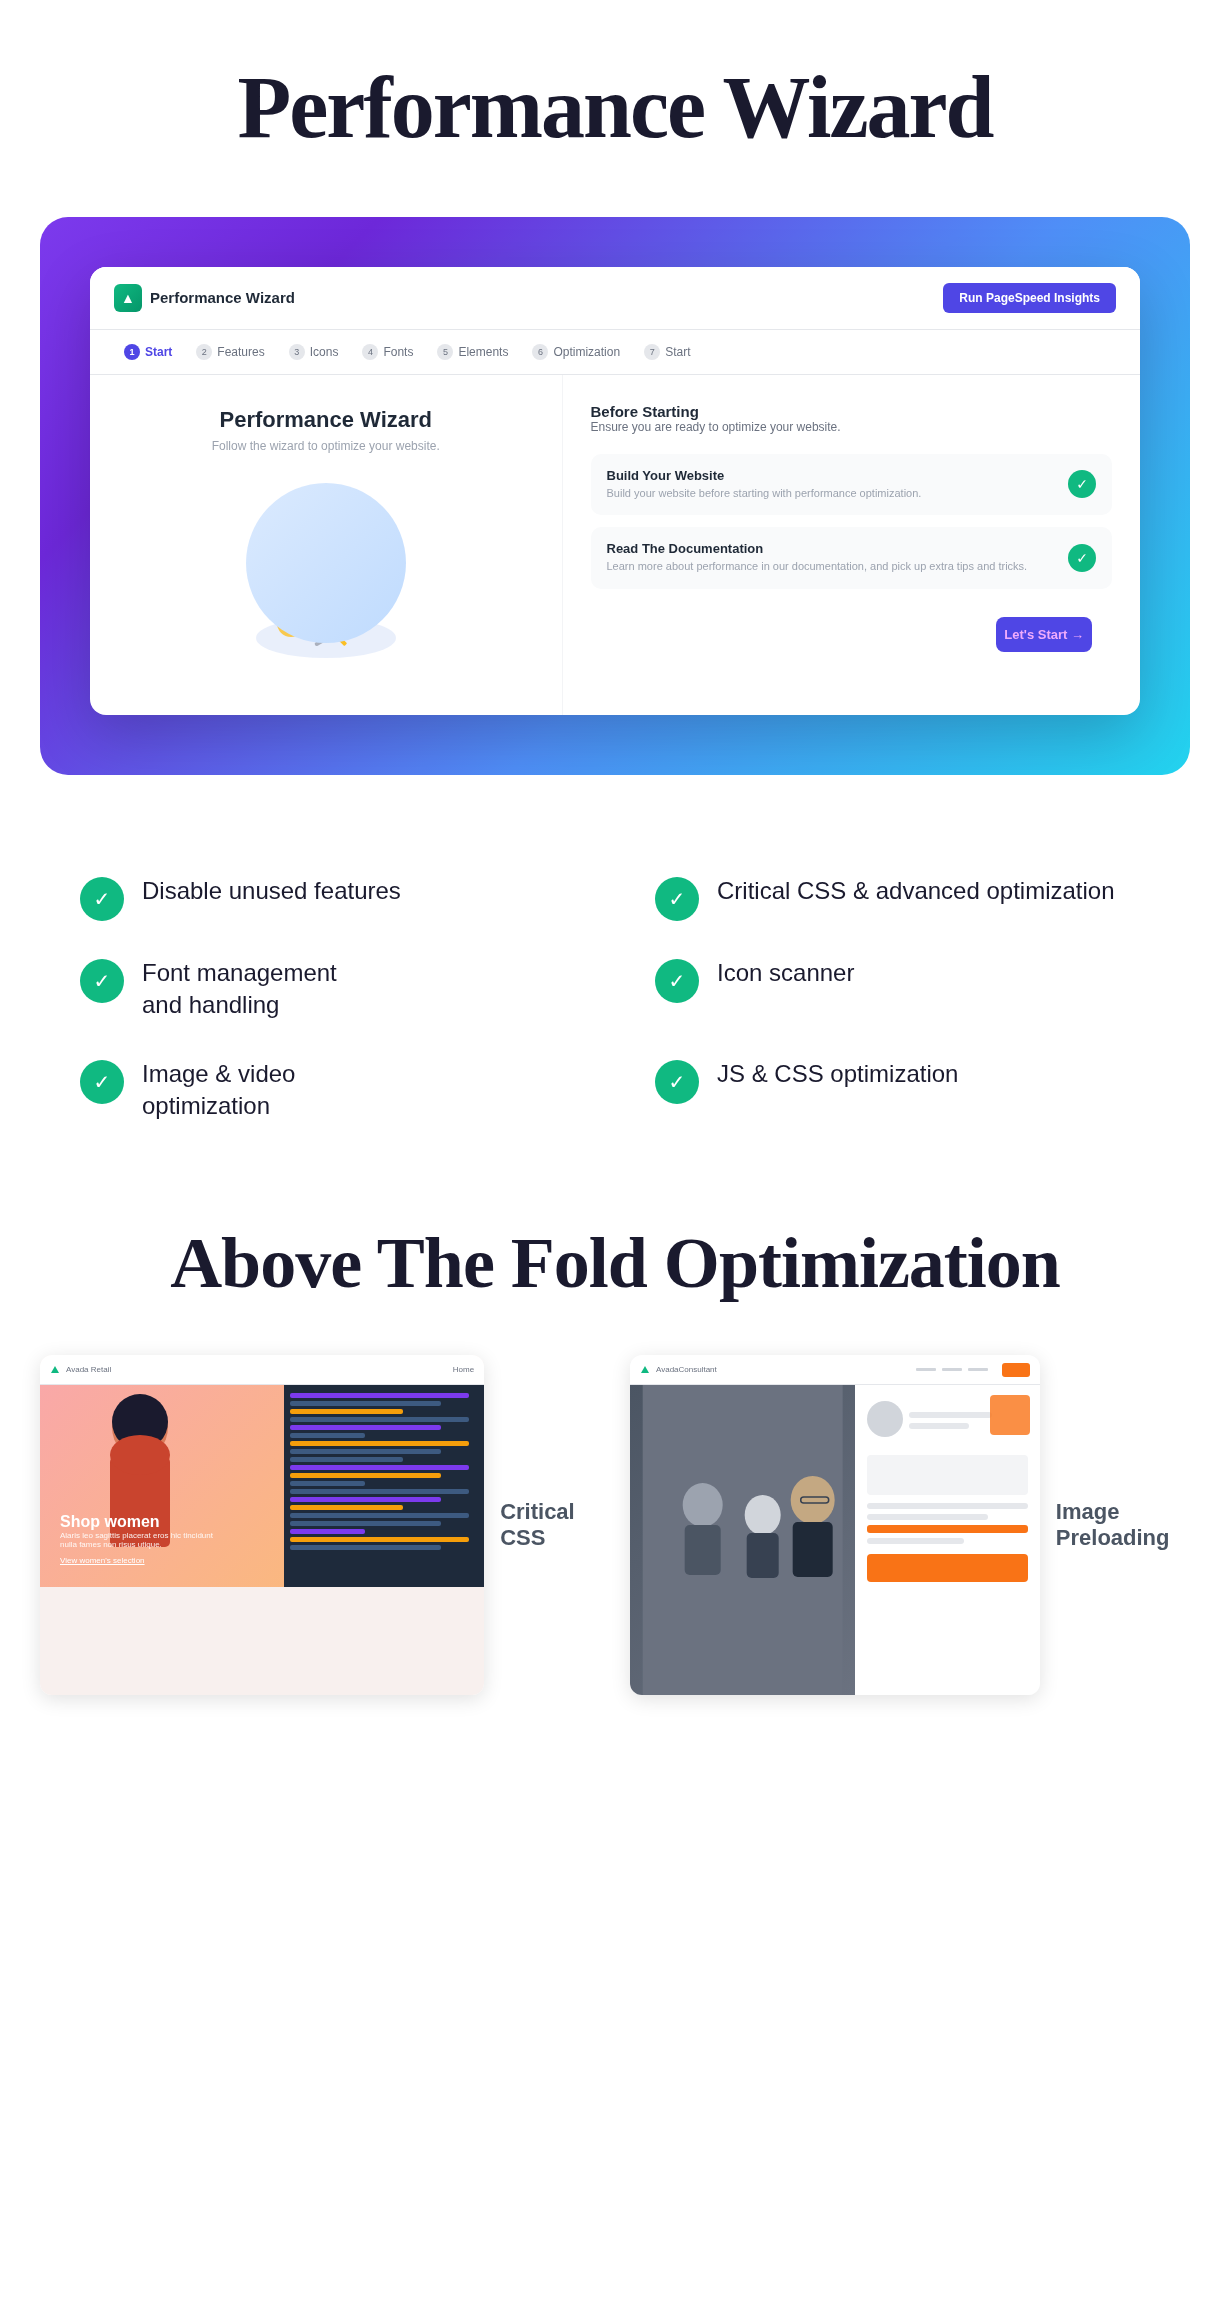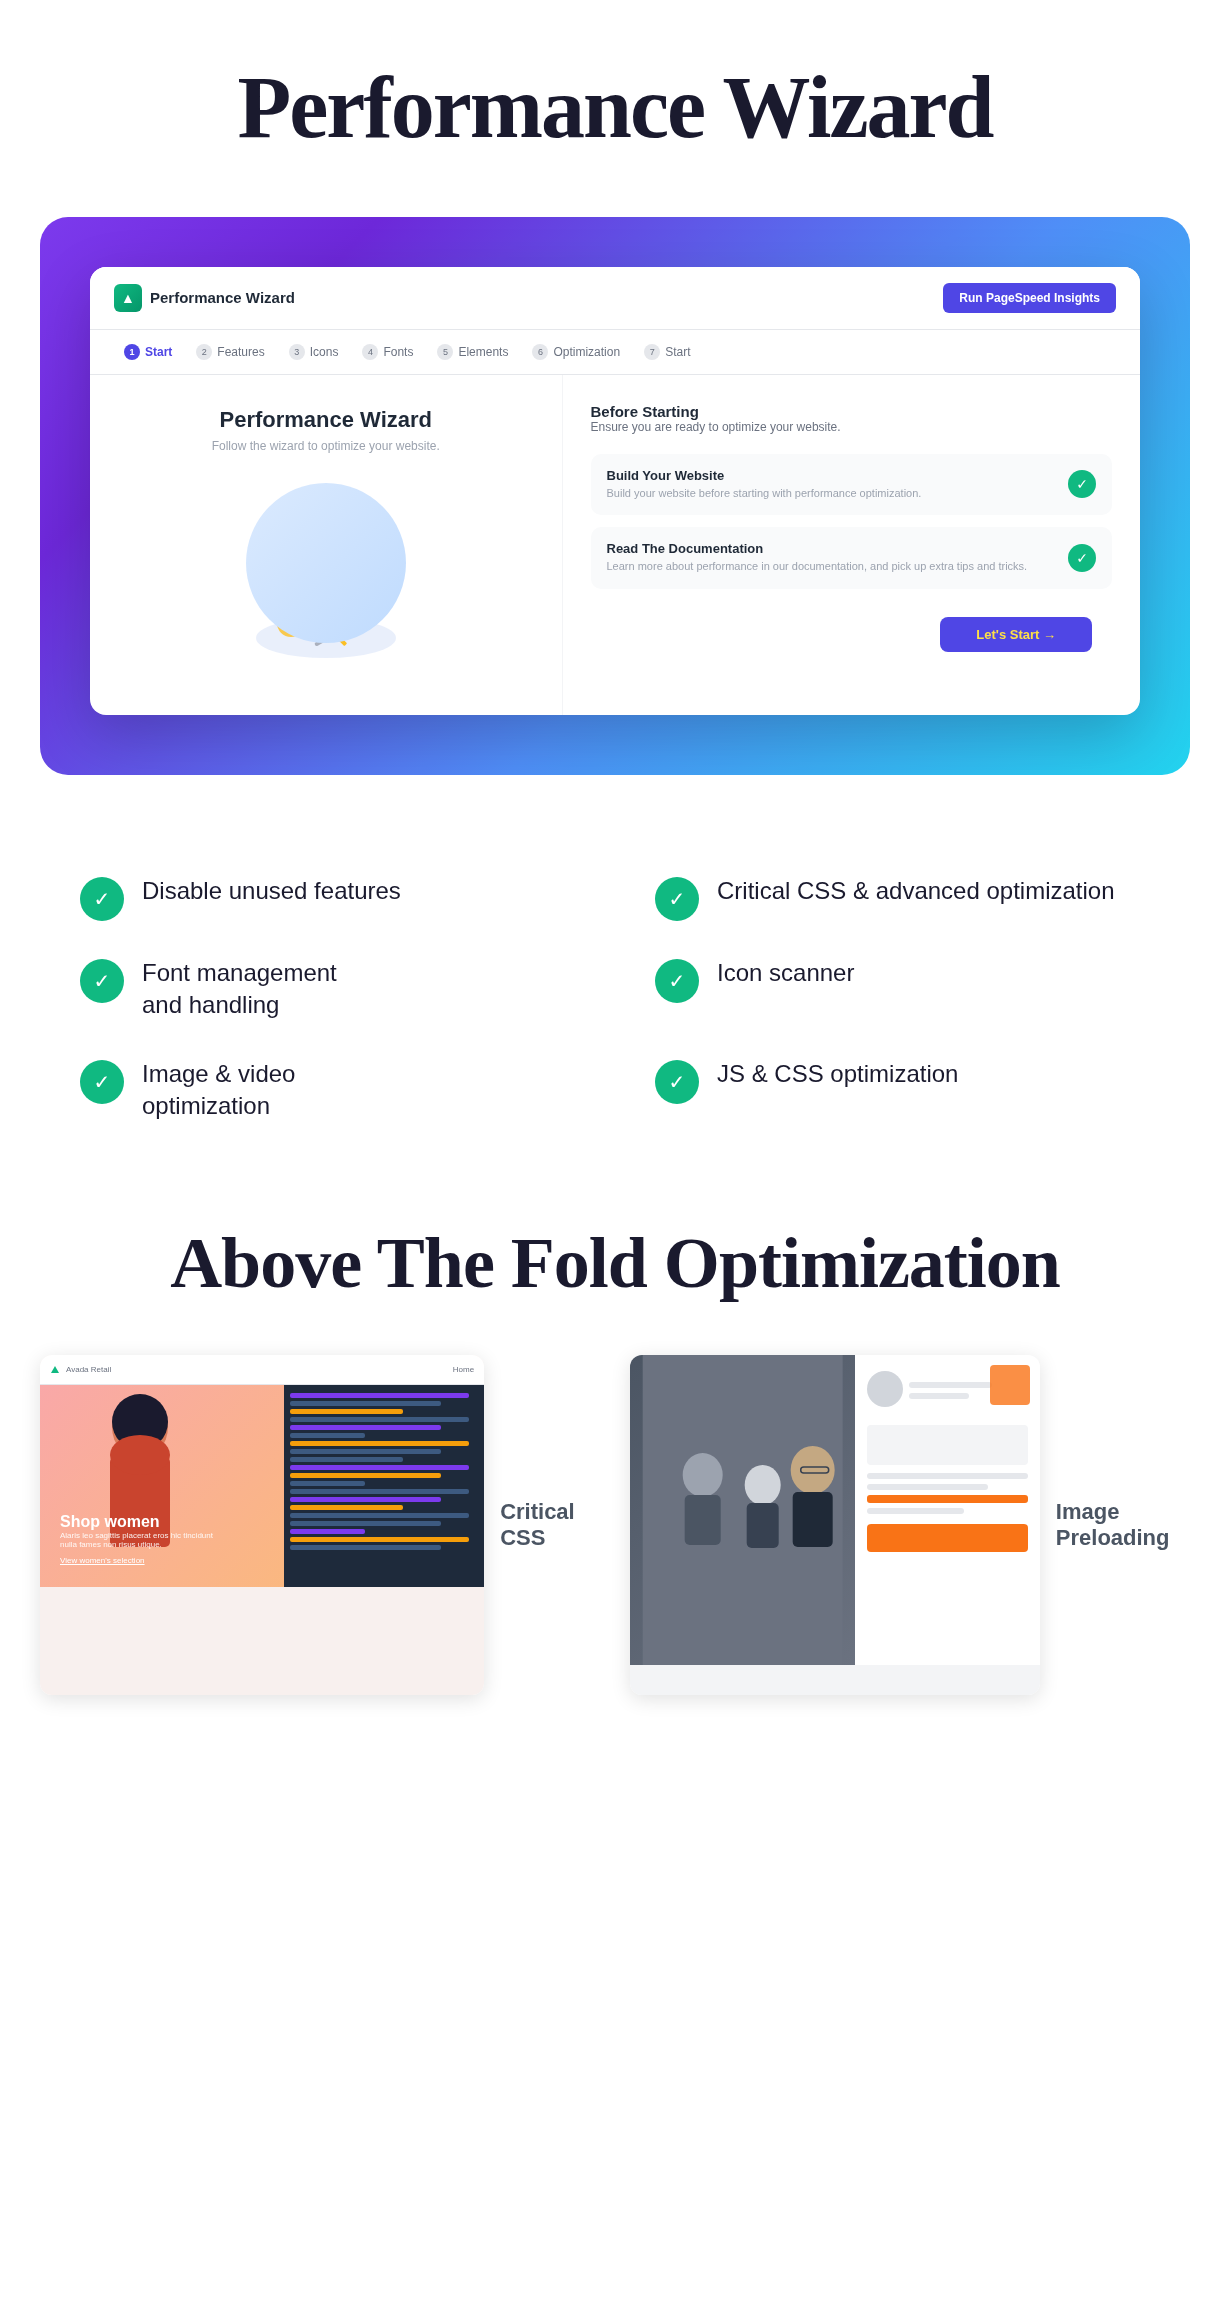--- a/index.html
+++ b/index.html
@@ -220,24 +220,24 @@
     }
 
     .lets-start-btn {
       display: flex;
       align-items: center;
       justify-content: flex-end;
       padding: 16px 20px;
     }
     .lets-start-btn button {
       background: #4f46e5;
-      color: #fde047;
+      color: #f0abfc;
       border: none;
       border-radius: 8px;
-      padding: 10px 36px;
+      padding: 10px 8px;
       font-size: 13px;
       font-weight: 600;
       cursor: pointer;
       display: flex;
       align-items: center;
       gap: 8px;
     }
 
     
     .features-section {
@@ -700,20 +700,34 @@
         </div>
       </div>
     </div>
     <span class="screenshot-label">Critical CSS</span>
   </div>
 
   <div class="screenshot-item">
     <div class="screenshot-frame">
       <div class="img-screenshot">
 
+        <div class="img-top-bar">
+          <svg width="10" height="10" viewBox="0 0 10 10">
+            <polygon points="5,1 9,8 1,8" fill="#10b981"></polygon>
+          </svg>
+          <span>AvadaConsultant</span>
+          <span style="flex:1"></span>
+
+          <div style="display:flex;gap:6px;">
+            <div style="width:20px;height:3px;background:#d1d5db;border-radius:1px;"></div>
+            <div style="width:20px;height:3px;background:#d1d5db;border-radius:1px;"></div>
+            <div style="width:20px;height:3px;background:#d1d5db;border-radius:1px;"></div>
+          </div>
+          <div style="width:28px;height:14px;background:#f97316;border-radius:3px;margin-left:8px;"></div>
+        </div>
 
         <div class="img-content">
 
           <div class="img-hero-photo">
             
             <svg width="100%" height="100%" viewBox="0 0 200 310">
               <rect width="200" height="310" fill="#6b7280"></rect>
 
               <ellipse cx="60" cy="120" rx="20" ry="22" fill="#9ca3af"></ellipse>
               <rect x="42" y="140" width="36" height="50" rx="5" fill="#4b5563"></rect>

